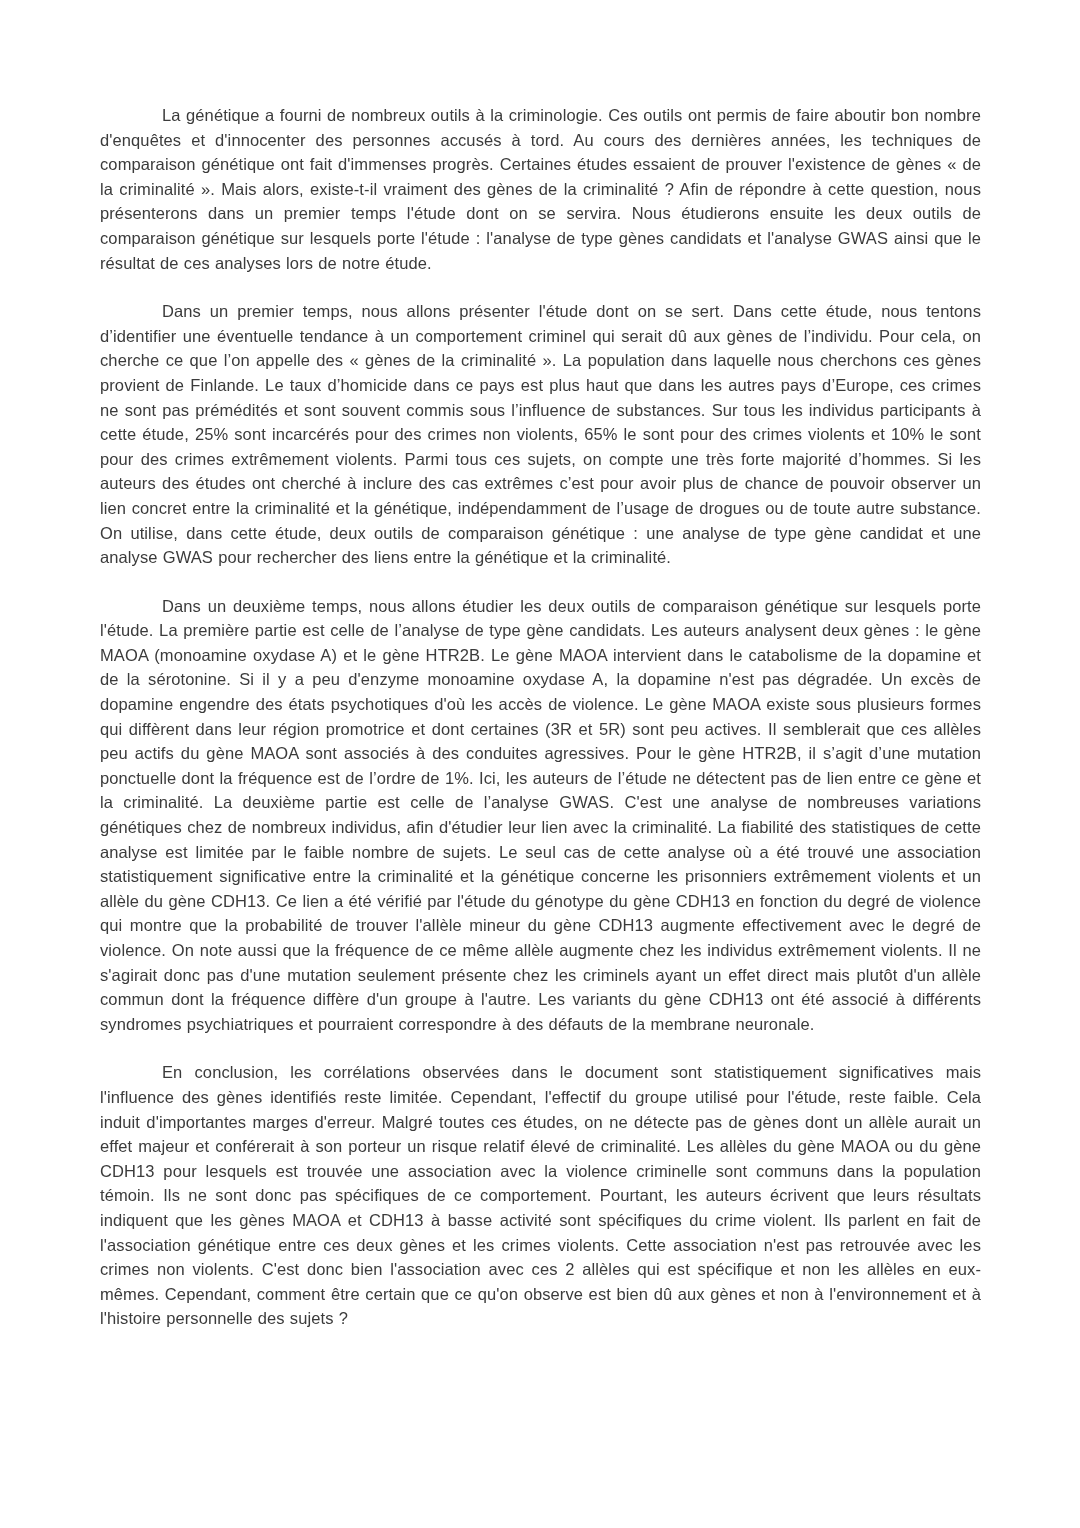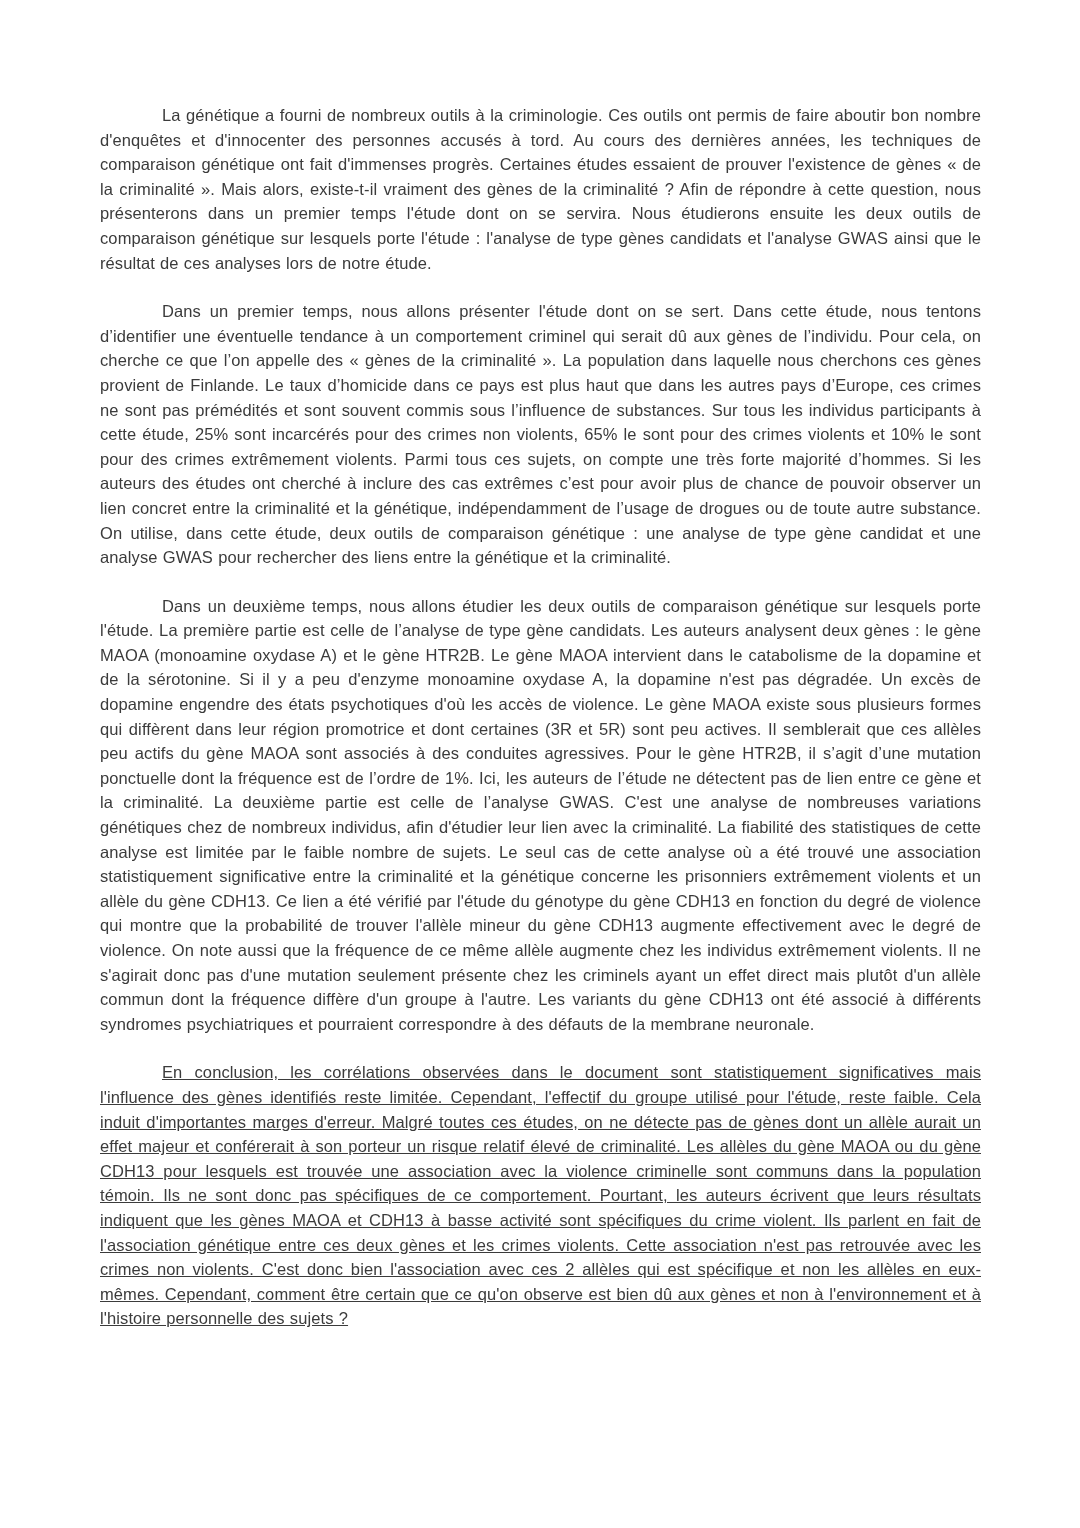--- a/index.html
+++ b/index.html
@@ -26,21 +26,20 @@
     font-size: 16.5px;
     line-height: 24.6px;
     text-align: justify;
     text-indent: 62px;
     color: #3b3b3b;
     letter-spacing: 0.1px;
     word-spacing: 0.5px;
   }
   .doc-body p:last-child {
     margin-bottom: 0;
-    text-decoration: underline;
   }
 </style>
 </head>
 <body>
 
 <div class="page">
   <div class="doc-body">
     <p>La génétique a fourni de nombreux outils à la criminologie. Ces outils ont permis de faire aboutir bon nombre d'enquêtes et d'innocenter des personnes accusés à tord. Au cours des dernières années, les techniques de comparaison génétique ont fait d'immenses progrès. Certaines études essaient de prouver l'existence de gènes « de la criminalité ». Mais alors, existe-t-il vraiment des gènes de la criminalité ? Afin de répondre à cette question, nous présenterons dans un premier temps l'étude dont on se servira. Nous étudierons ensuite les deux outils de comparaison génétique sur lesquels porte l'étude : l'analyse de type gènes candidats et l'analyse GWAS ainsi que le résultat de ces analyses lors de notre étude.</p>
     <p>Dans un premier temps, nous allons présenter l'étude dont on se sert. Dans cette étude, nous tentons d’identifier une éventuelle tendance à un comportement criminel qui serait dû aux gènes de l’individu. Pour cela, on cherche ce que l’on appelle des « gènes de la criminalité ». La population dans laquelle nous cherchons ces gènes provient de Finlande. Le taux d’homicide dans ce pays est plus haut que dans les autres pays d’Europe, ces crimes ne sont pas prémédités et sont souvent commis sous l’influence de substances. Sur tous les individus participants à cette étude, 25% sont incarcérés pour des crimes non violents, 65% le sont pour des crimes violents et 10% le sont pour des crimes extrêmement violents. Parmi tous ces sujets, on compte une très forte majorité d’hommes. Si les auteurs des études ont cherché à inclure des cas extrêmes c’est pour avoir plus de chance de pouvoir observer un lien concret entre la criminalité et la génétique, indépendamment de l’usage de drogues ou de toute autre substance. On utilise, dans cette étude, deux outils de comparaison génétique : une analyse de type gène candidat et une analyse GWAS  pour rechercher des liens entre la génétique et la criminalité.</p>
     <p>Dans un deuxième temps, nous allons étudier les deux outils de comparaison génétique sur lesquels porte l'étude. La première partie est celle de l’analyse de type gène candidats. Les auteurs analysent deux gènes : le gène MAOA (monoamine oxydase A) et le gène HTR2B. Le gène MAOA intervient dans le catabolisme de la dopamine et de la sérotonine. Si il y a peu d'enzyme monoamine oxydase A, la dopamine n'est pas dégradée. Un excès de dopamine engendre des états psychotiques d'où les accès de violence. Le gène MAOA existe sous plusieurs formes qui diffèrent dans leur région promotrice et dont certaines (3R et 5R) sont peu actives. Il semblerait que ces allèles peu actifs du gène MAOA sont associés à des conduites agressives. Pour le gène HTR2B, il s’agit d’une mutation ponctuelle dont la fréquence est de l’ordre de 1%. Ici, les auteurs de l’étude ne détectent pas de lien entre ce gène et la criminalité. La deuxième partie est celle de l’analyse GWAS. C'est une analyse de nombreuses variations génétiques chez de nombreux individus, afin d'étudier leur lien avec la criminalité. La fiabilité des statistiques de cette analyse est limitée par le faible nombre de sujets. Le seul cas de cette analyse où a été trouvé une association statistiquement significative entre la criminalité et la génétique concerne les prisonniers extrêmement violents et un allèle du gène CDH13. Ce lien a été vérifié par l'étude du génotype du gène CDH13 en fonction du degré de violence qui montre que la probabilité de trouver l'allèle mineur du gène CDH13 augmente effectivement avec le degré de violence. On note aussi que la fréquence de ce même allèle augmente chez les individus extrêmement violents. Il ne s'agirait donc pas d'une mutation seulement présente chez les criminels ayant un effet direct mais plutôt d'un allèle commun dont la fréquence diffère d'un groupe à l'autre. Les variants du gène CDH13 ont été associé à différents syndromes psychiatriques et pourraient correspondre à des défauts de la membrane neuronale.</p>

